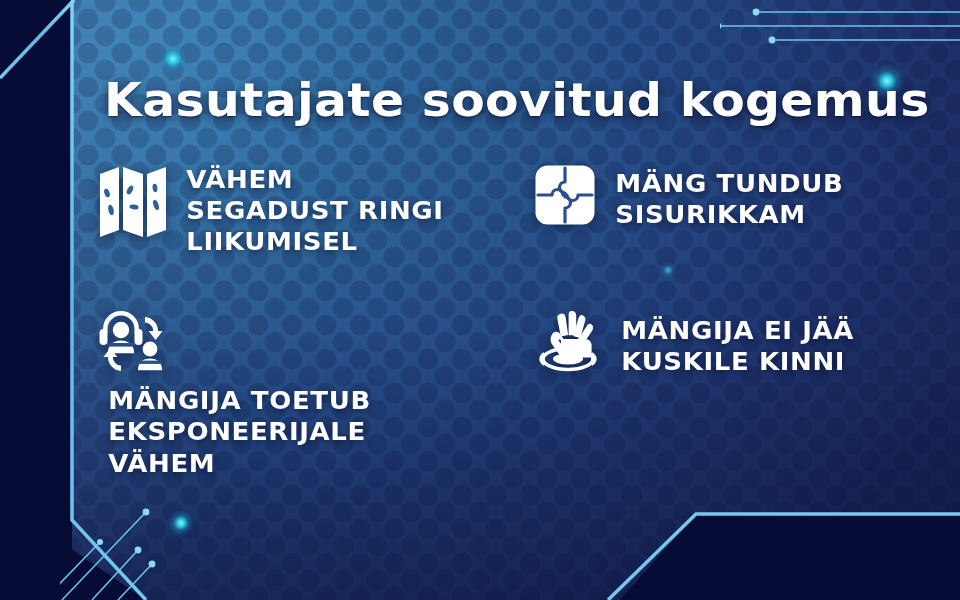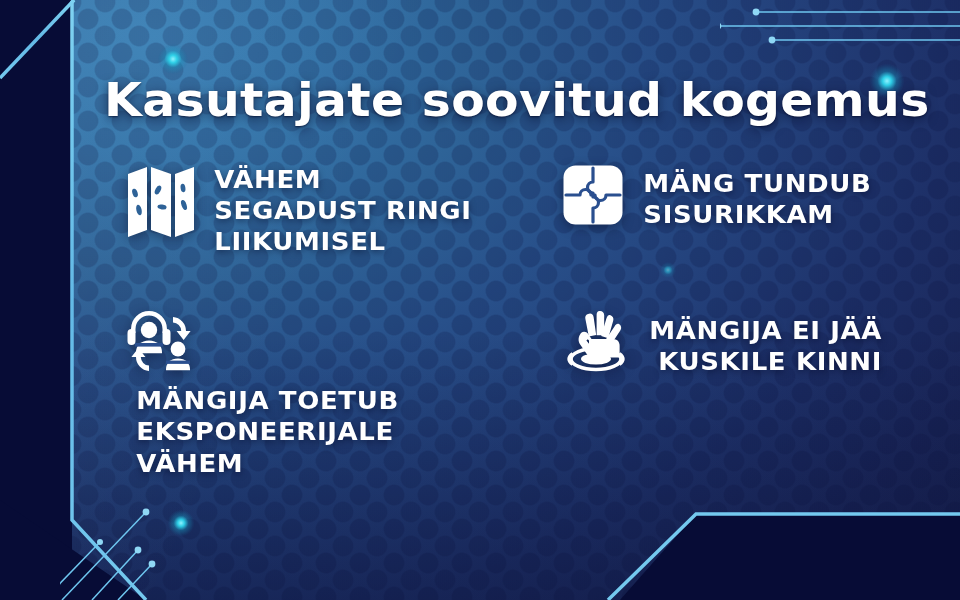--- a/index.html
+++ b/index.html
@@ -69,29 +69,29 @@
   .title{
     position:absolute;left:104px;top:72px;
     font-family:"DejaVu Sans","Liberation Sans",sans-serif;
     font-size:47px;font-weight:bold;color:#ffffff;
     letter-spacing:0.3px;
     text-shadow:0 3px 10px rgba(4,8,36,0.55), 0 1px 2px rgba(4,8,36,0.6);
     white-space:nowrap;
     transform:scaleX(1.04);transform-origin:left center;
   }
   .grid{
-    position:absolute;left:116px;top:158px;width:810px;
+    position:absolute;left:88px;top:158px;width:810px;
   }
   .row{display:flex;}
   .row.r2{margin-top:16px;}
   .cell{display:flex;align-items:flex-start;}
   .cell.c1{width:425px;}
   .cell.c2{width:385px;}
   .cell.c3{width:425px;}
-  .cell.c4{width:385px;text-align:right;}
+  .cell.c4{width:385px;}
   .cell.c1,.cell.c3{padding-left:6px;}
   .cell.c2,.cell.c4{padding-left:32px;}
   .cell.c3{padding-top:22px;flex-direction:column;}
   .cell.c4{padding-top:32px;}
   .ico{
     flex:0 0 auto;width:78px;height:84px;
     display:flex;align-items:center;justify-content:center;
     filter:drop-shadow(0 3px 6px rgba(4,8,36,0.45));
   }
   .cell.c2 .ico{width:68px;height:74px;}

